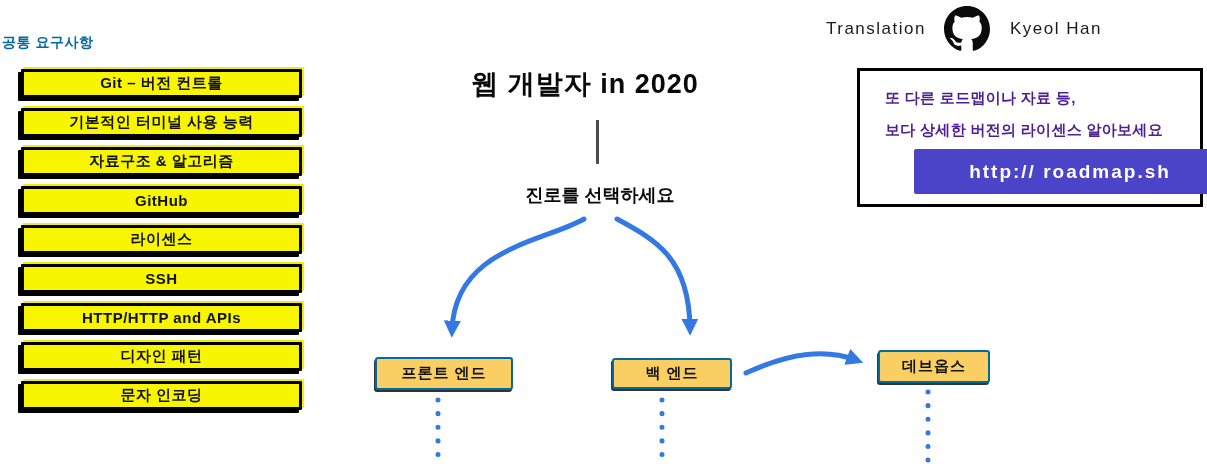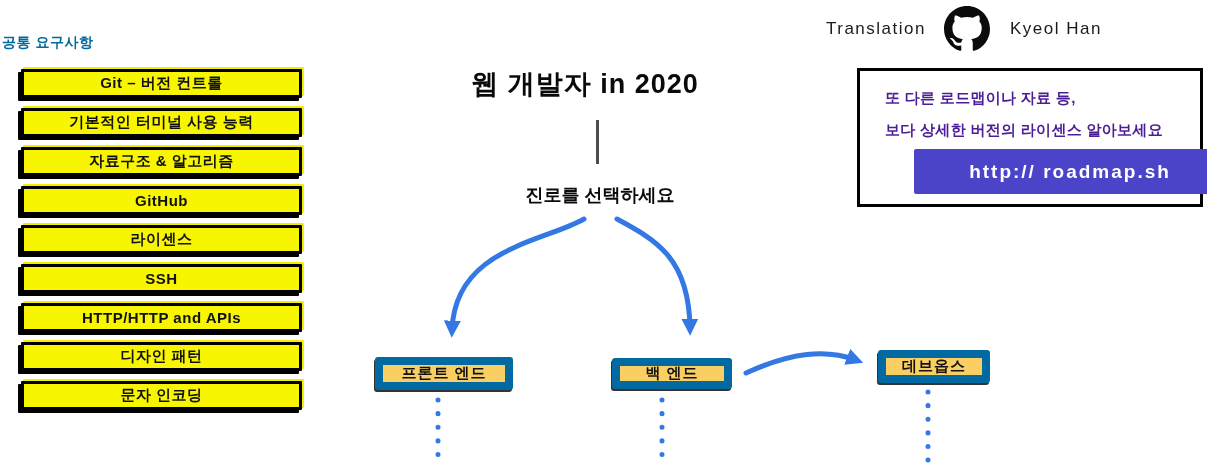--- a/index.html
+++ b/index.html
@@ -60,21 +60,21 @@
   .info-line2 { top: 50px; }
   .url-button {
     position: absolute; left: 15px; top: 78px; width: 312px; height: 45px;
     background: #4b44c8; border-radius: 2px; color: #ffffff;
     display: flex; align-items: center; justify-content: center;
     font-size: 19px; font-weight: 700; letter-spacing: 2px; cursor: pointer; margin-left: 39px;
   }
 
   
   .path-box {
-    position: absolute; background: #f9ce62; border: 8px solid #0369a1; border-radius: 3px;
+    position: absolute; background: #f9ce62; border: 2px solid #0369a1; border-radius: 3px;
     display: flex; align-items: center; justify-content: center;
     font-size: 15px; font-weight: 800; color: #111; letter-spacing: 1px;
     box-shadow: -1px 2px 0 rgba(0,0,0,0.8); z-index: 2; cursor: pointer;
   }
   .path-frontend { left: 375px; top: 357px; width: 138px; height: 33px; }
   .path-backend  { left: 612px; top: 358px; width: 120px; height: 31px; }
   .path-devops   { left: 878px; top: 350px; width: 112px; height: 33px; }
 </style>
 </head>
 <body>

